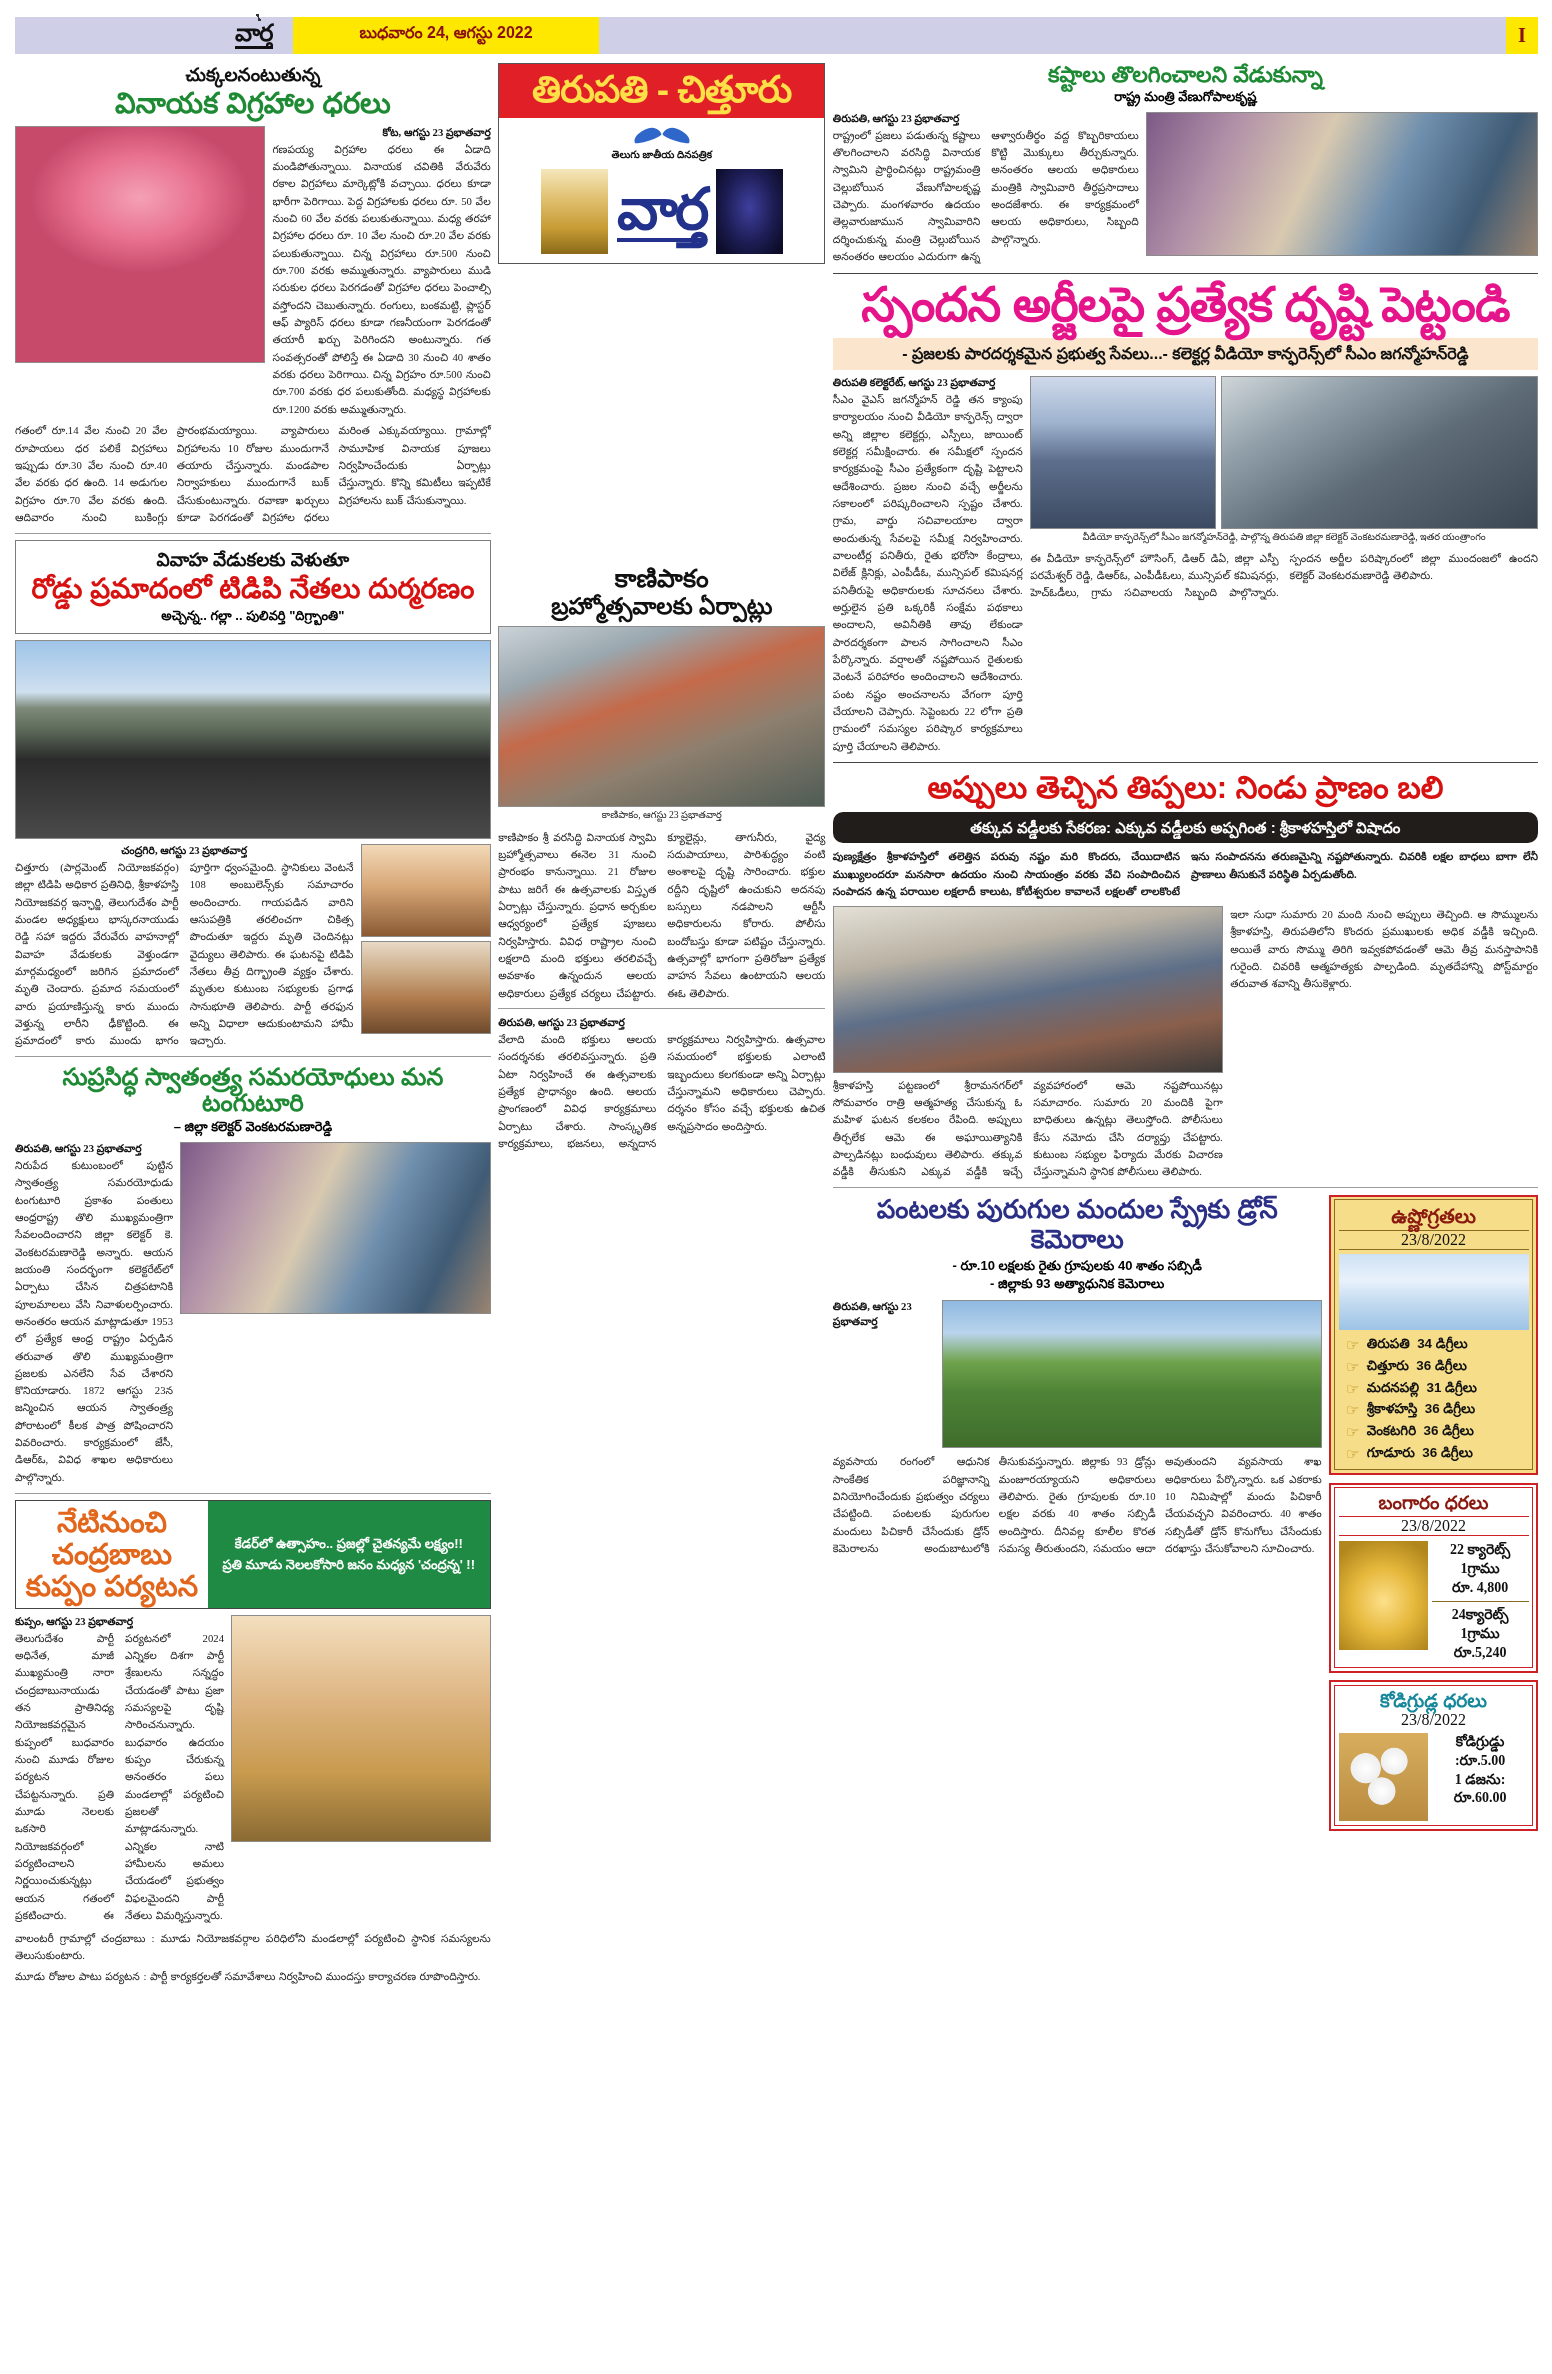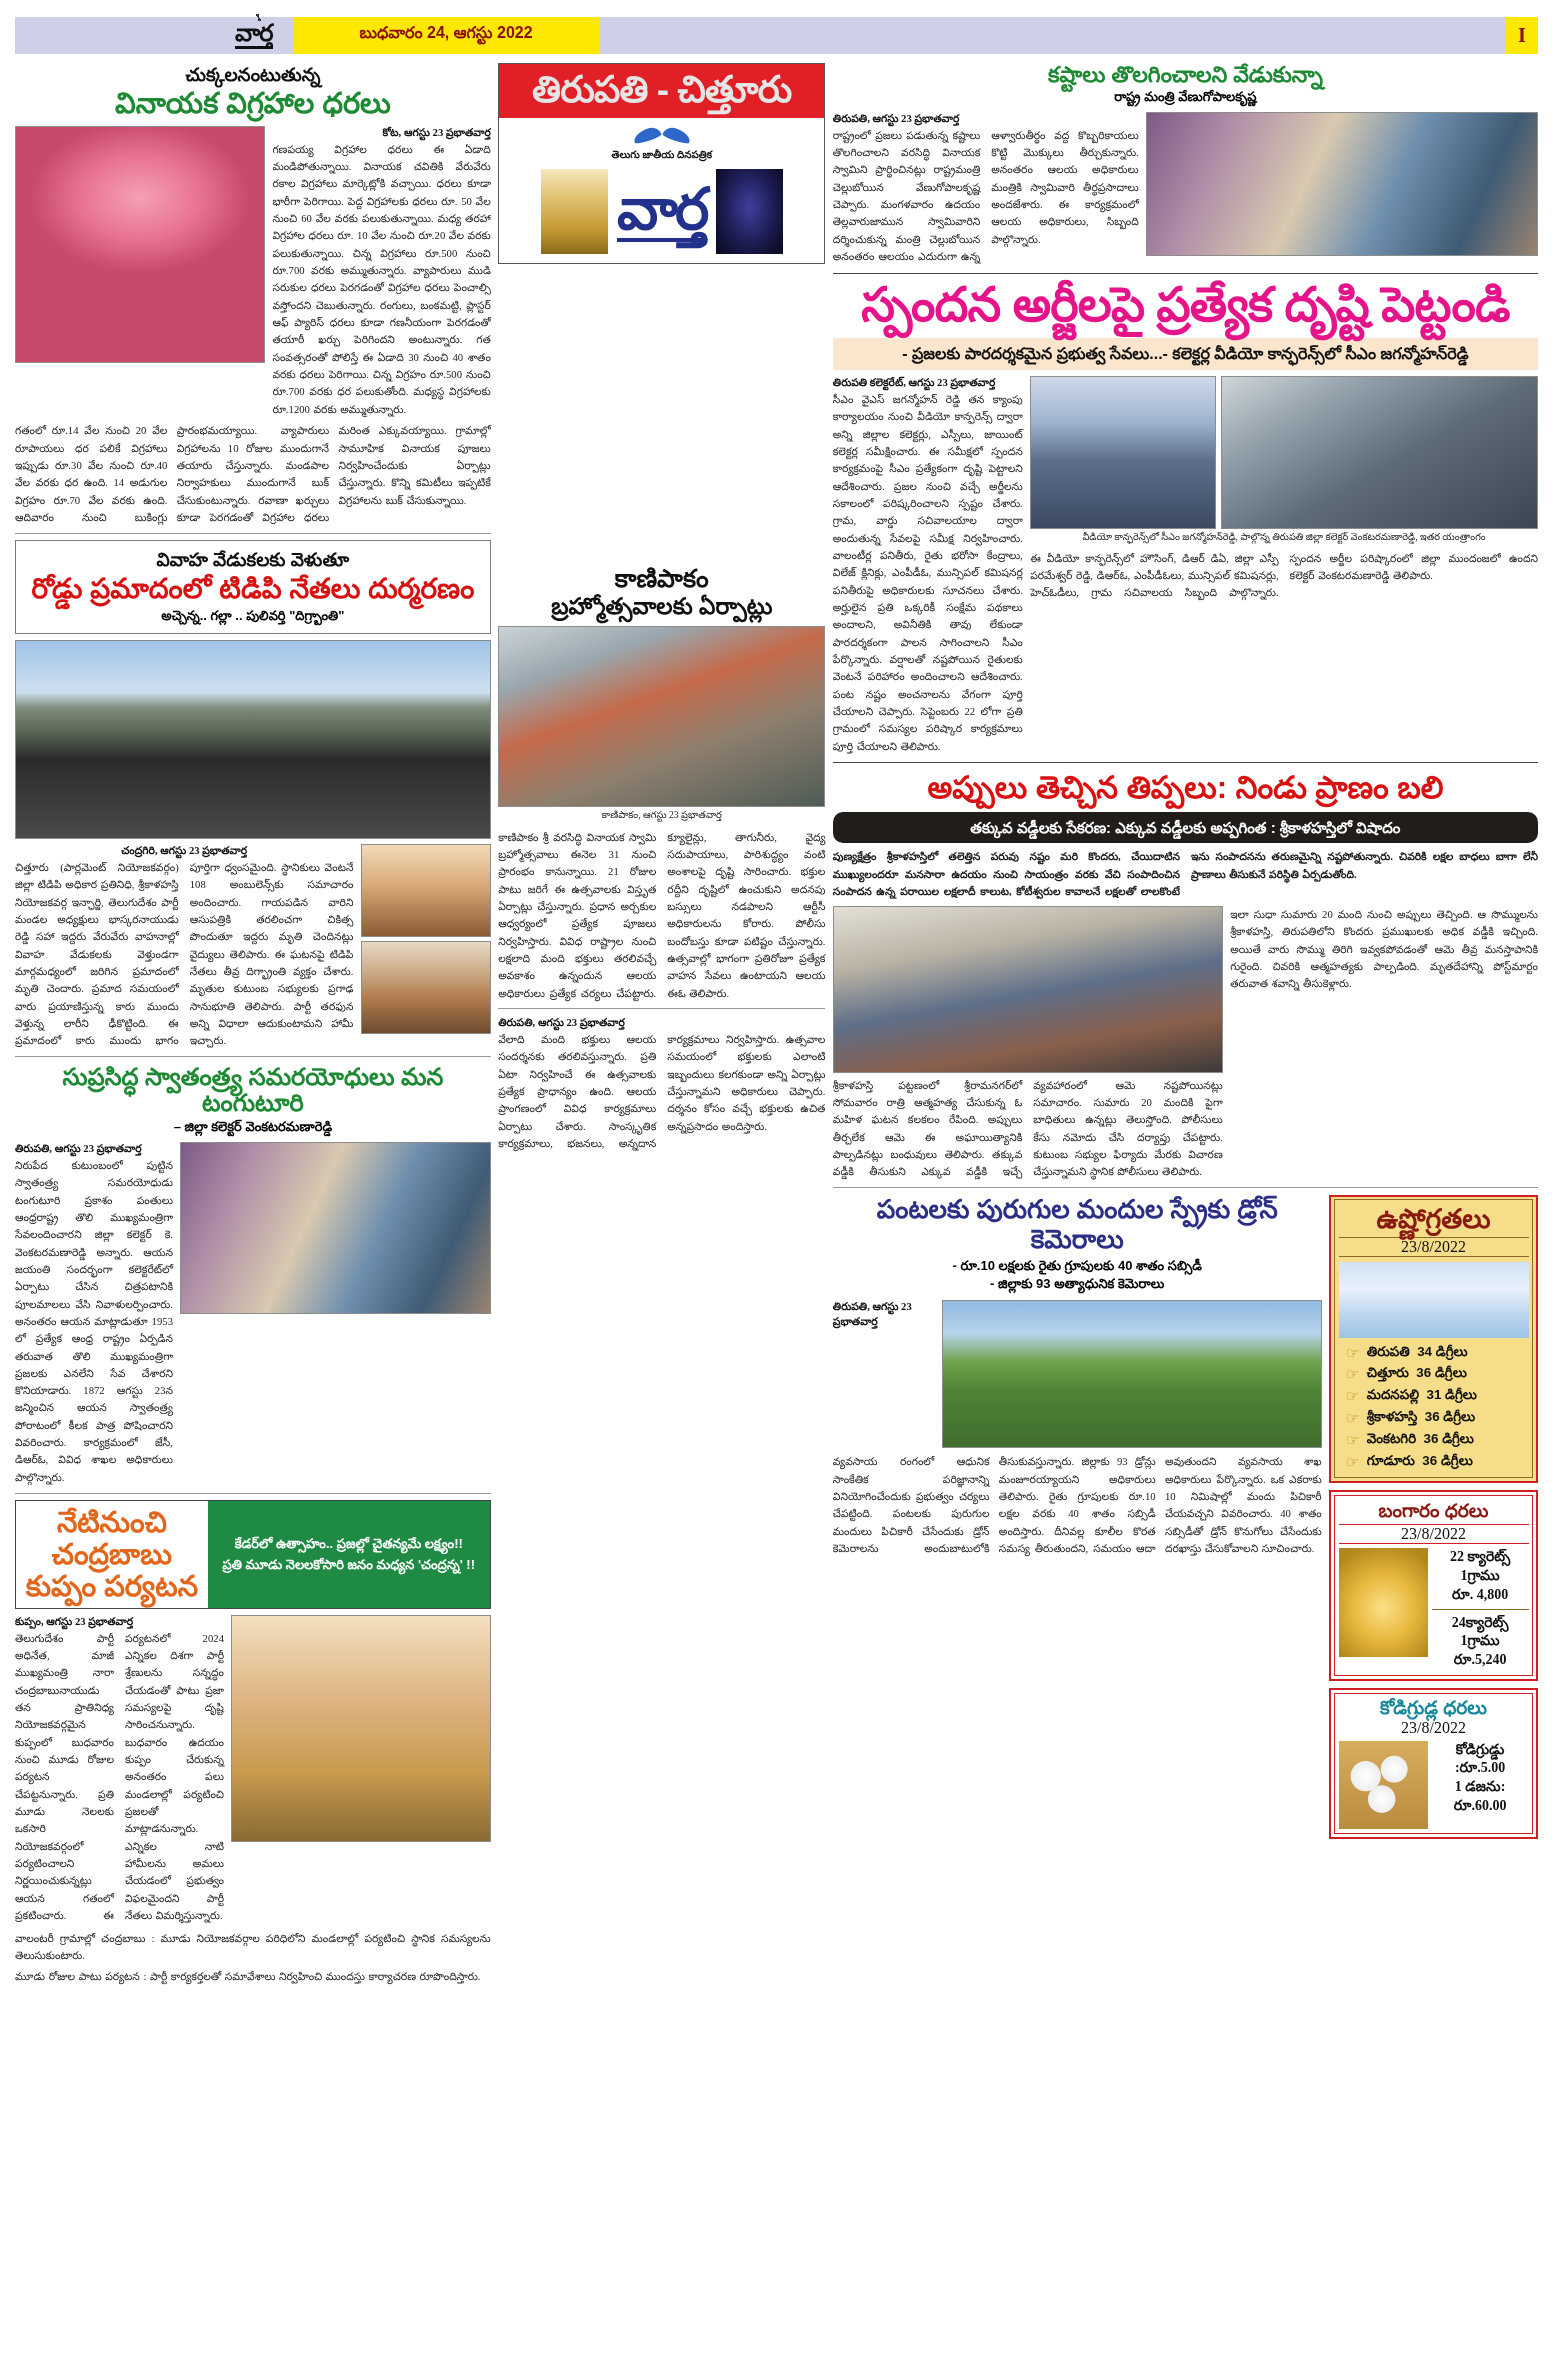--- a/index.html
+++ b/index.html
@@ -98,38 +98,38 @@
      linear-gradient(180deg,#cfe2f5 0%,#e8f1fb 35%,#bcd6ee 70%,#9cc3e6 100%); }
   .ph-gold{ background:
      radial-gradient(ellipse 70% 60% at 50% 55%, #fde08a 0%, #e6b83c 50%, #b1861c 100%); }
   .ph-egg{ background:
      radial-gradient(circle at 30% 40%, #fff 0%, #eee 18%, transparent 19%),
      radial-gradient(circle at 62% 32%, #fff 0%, #eee 16%, transparent 17%),
      radial-gradient(circle at 48% 66%, #fff 0%, #eee 18%, transparent 19%),
      linear-gradient(180deg,#d8ae5e 0%, #b98b3f 100%); }
 
   
-  .logo-banner { background:#e01f26; color:#e5e5e5; font-size:37px; font-weight:bold; text-align:center;
+  .logo-banner { background:#e01f26; color:#fde047; font-size:37px; font-weight:bold; text-align:center;
                  padding:7.4px 0; line-height:1.05; letter-spacing:-0.9px; }
   .logo-row { display:flex; align-items:center; justify-content:center; gap:9.3px; padding:5.6px 0 1.9px; }
   .logo-word { font-size:58px; font-weight:bold; color:#22318c; line-height:0.95; letter-spacing:-2.8px;
                border-bottom:4.6px solid #22318c; padding-bottom:1.9px; }
   .logo-tag { font-size:10.2px; color:#111; text-align:center; font-weight:bold; }
   .bird { width:58px; height:24px; position:relative; margin:0 auto 1.9px; }
   .bird:before, .bird:after{
     content:""; position:absolute; top:5.6px; width:28px; height:12px; background:#2f66c9;
     border-radius:60% 40% 50% 50% / 80% 80% 20% 20%;
   }
   .bird:before{ left:0; transform:rotate(-18deg);}
   .bird:after { right:0; transform:rotate(18deg) scaleX(-1);}
 
   
   .pbox { border:2.8px solid #cf2026; background:#f6dd8a; margin-bottom:7.4px; }
   .pbox-inner{ border:0.9px solid #8c6a22; margin:2.8px; padding:4.6px 3.7px; }
-  .pbox h3 { font-size:27px; font-weight:bold; color:#8a1a10; text-align:center; line-height:1.1; }
+  .pbox h3 { font-size:20px; font-weight:bold; color:#8a1a10; text-align:center; line-height:1.1; }
   .pbox .pdate { font-size:16px; text-align:center; color:#111; font-family:"Liberation Serif", serif;
                  border-top:1.9px solid #8a6a22; border-bottom:1.9px solid #8a6a22; margin:2.8px 0 4.6px; }
   .trow { display:flex; align-items:center; gap:7.4px; font-size:13.4px; font-weight:bold; color:#111;
           padding:1.9px 0 1.9px 7.4px; }
   .hand { color:#b8860b; font-size:15px; }
   .pbox.white { background:#fff; border:2.8px solid #cf2026; }
   .pbox.white h3 { color:#8a1a10; }
   .pbox.white.teal h3 { color:#17889b; }
   .pgrid { display:flex; gap:3.7px; align-items:stretch; }
   .pgrid .pimg { width:48%; }

